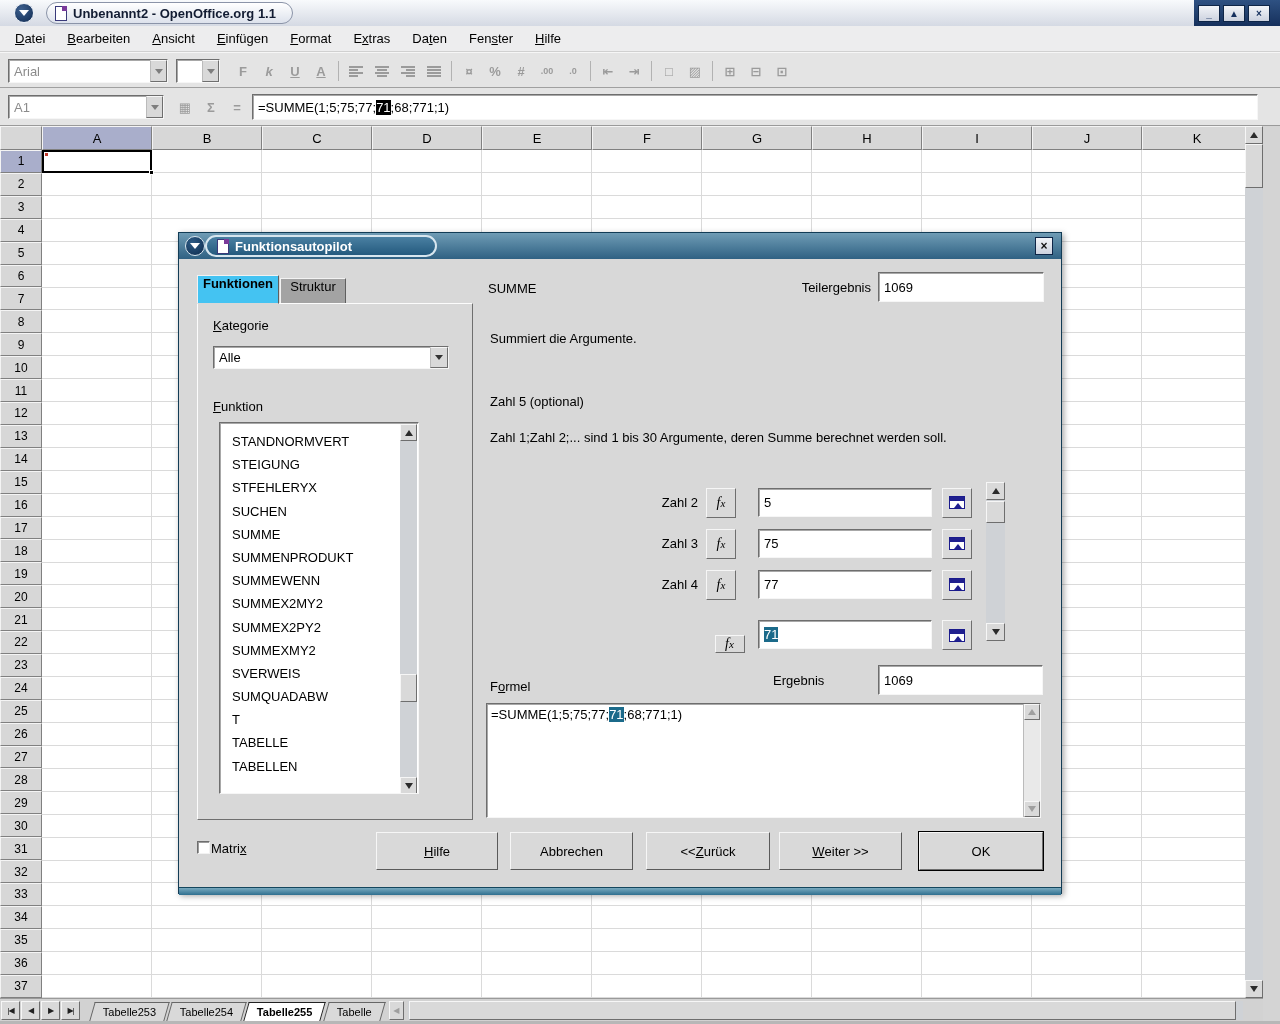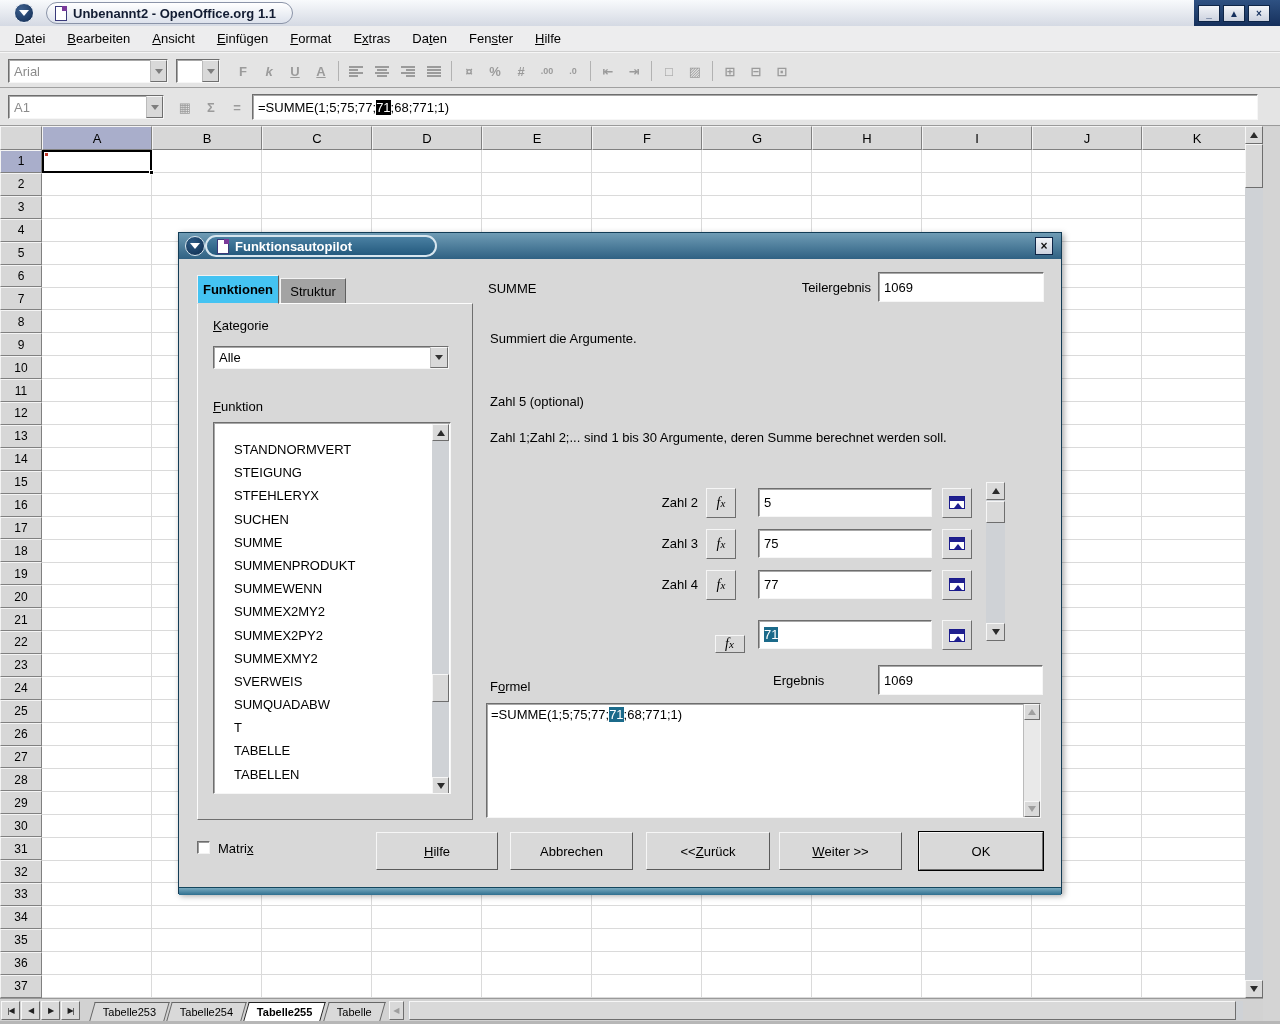--- a/index.html
+++ b/index.html
@@ -90,26 +90,26 @@
 
   
   #dialog{left:178px;top:232px;width:884px;height:662px;background:#d8d8d8;border:1px solid #123c56;box-shadow:2px 2px 6px rgba(0,0,0,.35)}
   #dlg-titlebar{left:0;top:0;width:100%;height:26px;background:linear-gradient(#6f9cb5,#2f6183)}
   #dlg-circle{left:6px;top:3px;width:20px;height:20px;border-radius:50%;background:radial-gradient(circle at 35% 30%,#2c5a84,#0e2c4e);border:1px solid #d8e6ef;display:flex;align-items:center;justify-content:center}
   #dlg-pill{left:26px;top:2px;width:232px;height:22px;border-radius:11px;background:linear-gradient(#4a80a2,#245a7e);border:2px solid #d7e6ef;display:flex;align-items:center;gap:6px;padding:0 10px}
   #dlg-title{color:#fff;font-weight:bold}
   #dlg-close{right:8px;top:4px;width:18px;height:18px;background:linear-gradient(#f2f4f8,#ccd2df);border:1px solid #0e2547;font-weight:bold;font-size:12px;color:#111}
   #dlg-bottom{left:0;top:654px;width:100%;height:8px;background:linear-gradient(#79aabf,#2f6f8f);border-top:1px solid #14475e}
 
-  .dtab{position:absolute;display:flex;align-items:center;justify-content:center;border:1px solid;border-color:#f2f2f2 #5f5f5f #d8d8d8 #f2f2f2}
+  .dtab{position:absolute;display:flex;align-items:flex-start;justify-content:center;border:1px solid;border-color:#f2f2f2 #5f5f5f #d8d8d8 #f2f2f2}
   #tab-funktionen{left:18px;top:42px;width:82px;height:29px;background:#44c3f2;font-weight:bold;z-index:2}
   #tab-struktur{left:101px;top:45px;width:66px;height:26px;background:#a3a3a3}
   #tab-panel{left:18px;top:70px;width:276px;height:517px;border:1px solid;border-color:#fcfcfc #6f6f6f #6f6f6f #fcfcfc}
 
-  #fn-list{left:34px;top:189px;width:238px;height:372px;padding:16px;overflow:hidden}
+  #fn-list{left:40px;top:189px;width:200px;height:372px;padding:8px;overflow:hidden}
   .fn-item{padding:3px 4px;height:23.2px;white-space:nowrap}
   #fn-scroll{position:absolute;right:1px;top:1px;width:17px;height:370px;background:#cfd2d6}
 
   .field{background:#fff;border:1px solid;border-color:#6e6e6e #f6f6f6 #f6f6f6 #6e6e6e;box-shadow:inset 1px 1px 0 #a8a8a8;display:flex;align-items:center;padding:0 5px}
   .sel-teal{background:#1b6a8a;color:#fff}
 
   .arg-row{position:absolute;left:307px;width:487px;height:31px;display:flex;align-items:center}
   .arg-label{width:220px;text-align:right;padding-right:8px}
   .fxbtn{width:30px;height:30px;font-family:"Liberation Serif","DejaVu Serif",serif;font-style:italic;font-size:14px}
   .arg-input{position:absolute;left:272px;width:174px;height:29px}
@@ -469,21 +469,21 @@
       <div id="fbox-scroll">
         <div class="sb-btn" style="position:absolute;left:0;top:0;width:16px;height:16px">
             <span class="t-up dis"></span>
           </div>
         <div class="sb-btn" style="position:absolute;left:0;bottom:0;width:16px;height:16px">
             <span class="t-down dis"></span>
           </div>
       </div>
     </div>
 
-    <div class="abs" style="left:18px;top:608px;display:flex;gap:8px">
+    <div class="abs" style="left:18px;top:608px;display:flex;gap:1px">
       <span class="cb"></span>
       <span>Matri<u>x</u></span>
     </div>
 
     <div id="dlg-buttons">
         <div class="dlg-btn" style="left: 197px; width: 122px;"><u>H</u>ilfe</div>
         <div class="dlg-btn" style="left: 331px; width: 123px;">Abbrechen</div>
         <div class="dlg-btn" style="left: 467px; width: 124px;">&lt;&lt; <u>Z</u>urück</div>
         <div class="dlg-btn" style="left: 600px; width: 123px;"><u>W</u>eiter &gt;&gt;</div>
         <div class="dlg-btn default" style="left: 740px; width: 124px;">OK</div>

